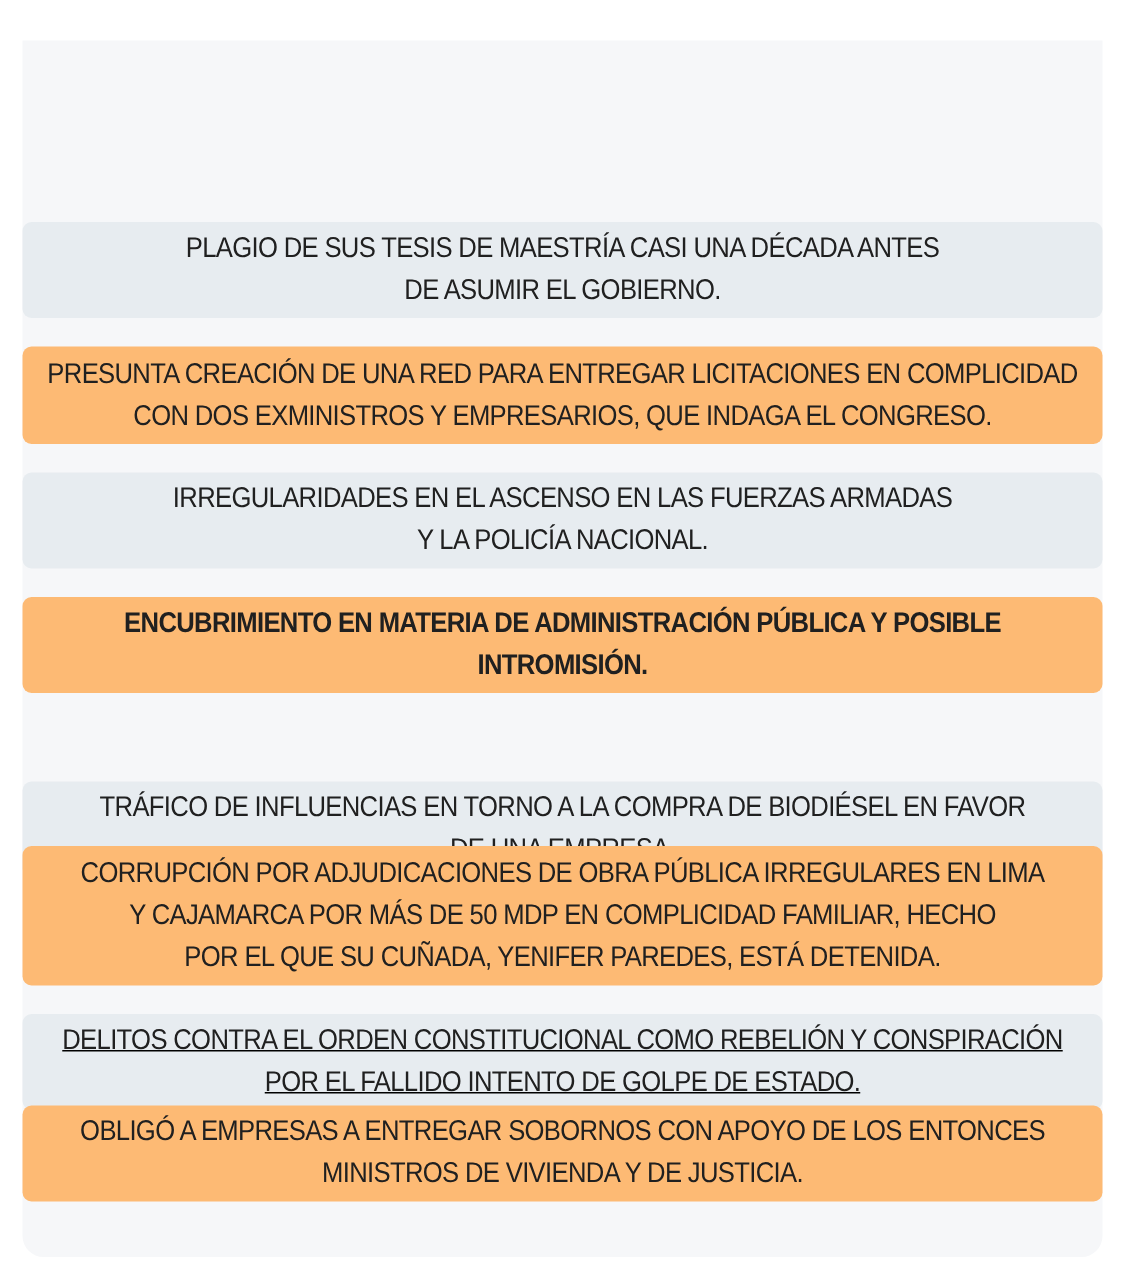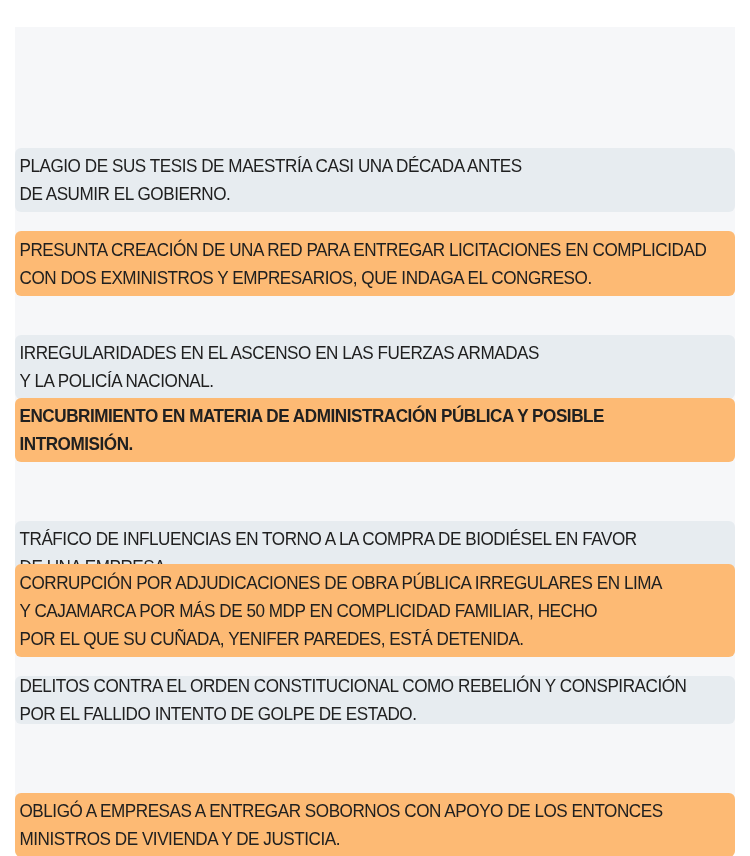--- a/index.html
+++ b/index.html
@@ -61,20 +61,21 @@
       white-space: nowrap;
     }
     .item {
       position: absolute;
       left: 0;
       width: 720px;
       border-radius: 6px;
       display: flex;
       align-items: center;
       justify-content: center;
+      text-align: center;
       box-sizing: border-box;
     }
     .item.blue { background: #e7ecf0; }
     .item.gray { background: #fdba74; }
     .item-text {
       color: #202020;
       font-size: 19px;
       line-height: 28px;
       letter-spacing: -0.5px;
       text-transform: uppercase;
@@ -93,43 +94,43 @@
   <div class="item blue" style="top:121px;height:64px;">
     <span class="item-text">PLAGIO DE SUS TESIS DE MAESTRÍA CASI UNA DÉCADA ANTES
 DE ASUMIR EL GOBIERNO.</span>
   </div>
 
   <div class="item gray" style="top:204px;height:65px;">
     <span class="item-text">PRESUNTA CREACIÓN DE UNA RED PARA ENTREGAR LICITACIONES EN COMPLICIDAD
 CON DOS EXMINISTROS Y EMPRESARIOS, QUE INDAGA EL CONGRESO.</span>
   </div>
 
-  <div class="item blue" style="top:288px;height:64px;margin-top:20px;">
+  <div class="item blue" style="top:288px;height:64px;">
     <span class="item-text">IRREGULARIDADES EN EL ASCENSO EN LAS FUERZAS ARMADAS
 Y LA POLICÍA NACIONAL.</span>
   </div>
 
   <div class="item gray" style="top:371px;height:64px;font-weight:bold;">
     <span class="item-text">ENCUBRIMIENTO EN MATERIA DE ADMINISTRACIÓN PÚBLICA Y POSIBLE
 INTROMISIÓN.</span>
   </div>
 
   <div class="item blue" style="top:454px;height:64px;margin-top:40px;">
     <span class="item-text">TRÁFICO DE INFLUENCIAS EN TORNO A LA COMPRA DE BIODIÉSEL EN FAVOR
 DE UNA EMPRESA.</span>
   </div>
 
   <div class="item gray" style="top:537px;height:93px;">
     <span class="item-text">CORRUPCIÓN POR ADJUDICACIONES DE OBRA PÚBLICA IRREGULARES EN LIMA
 Y CAJAMARCA POR MÁS DE 50 MDP EN COMPLICIDAD FAMILIAR, HECHO
 POR EL QUE SU CUÑADA, YENIFER PAREDES, ESTÁ DETENIDA.</span>
   </div>
 
-  <div class="item blue" style="top:649px;height:48px;">
+  <div class="item blue" style="top:649px;height:64px;text-decoration:underline;">
     <span class="item-text">DELITOS CONTRA EL ORDEN CONSTITUCIONAL COMO REBELIÓN Y CONSPIRACIÓN
 POR EL FALLIDO INTENTO DE GOLPE DE ESTADO.</span>
   </div>
 
-  <div class="item gray" style="top:766px;height:64px;">
+  <div class="item gray" style="top:710px;height:64px;">
     <span class="item-text">OBLIGÓ A EMPRESAS A ENTREGAR SOBORNOS CON APOYO DE LOS ENTONCES
 MINISTROS DE VIVIENDA Y DE JUSTICIA.</span>
   </div>
 </div>
 
 </body></html>

